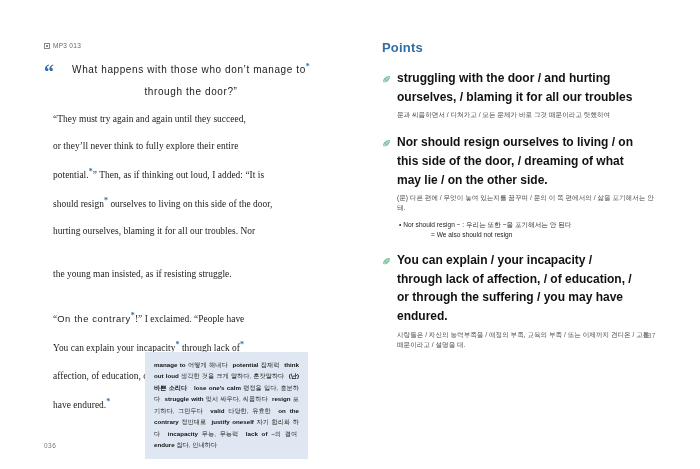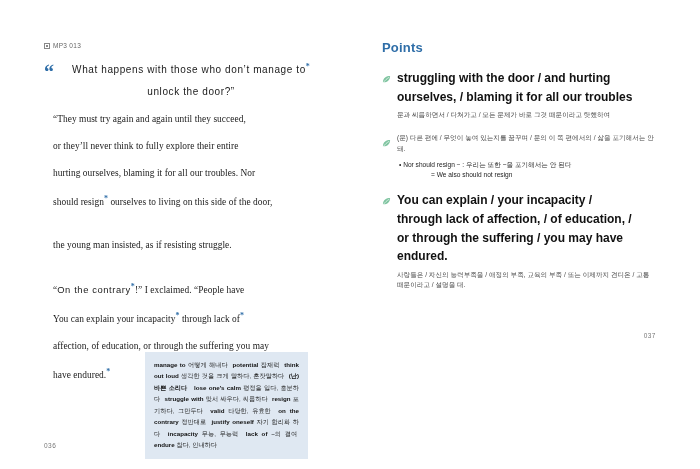--- a/index.html
+++ b/index.html
@@ -211,29 +211,30 @@
       <span class="track-icon"></span>
       <span>MP3 013</span>
     </div>
 
     <div class="quote-block">
       <span class="quote-mark">“</span>
       <p class="body-text first-line">
         <span class="sp">What happens with those who don’t manage to</span><span class="ast">*</span>
       </p>
       <p class="body-text first-line">
-        <span class="sp">unlock the door?”</span>
+        <span class="sp">through the door?”</span>
       </p>
     </div>
 
     <div>
       <p class="para">“They must try again and again until they succeed,</p>
       <p class="para">or they’ll never think to fully explore their entire</p>
+      <p class="para">potential.<span class="ast">*</span>” Then, as if thinking out loud, I added: “It is</p>
+      <p class="para">should resign<span class="ast">*</span> ourselves to living on this side of the door,</p>
       <p class="para">hurting ourselves, blaming it for all our troubles. Nor</p>
-      <p class="para">should resign<span class="ast">*</span> ourselves to living on this side of the door,</p>
     </div>
 
     <div style="height:7px"></div>
 
     <div>
       <p class="para">the young man insisted, as if resisting struggle.</p>
     </div>
 
     <div style="height:7px"></div>
 
@@ -262,20 +263,21 @@
       <p class="point-ko">문과 씨름하면서 / 다쳐가고 / 모든 문제가 바로 그것 때문이라고 탓했하여</p>
     </div>
 
     <div class="point">
       <span class="leaf-icon">
         <svg width="9" height="9" viewBox="0 0 10 10">
           <path d="M1 8 C1 3 5 1 9 1 C9 6 5 8.5 1 8 Z" fill="#7fc4a0"></path>
           <path d="M1.5 8.5 C3 6 5.5 4 8 2.5" stroke="#ffffff" stroke-width="0.7" fill="none"></path>
         </svg>
       </span>
+      <p class="point-en">Nor should resign ourselves to living / on this side of the door, / dreaming of what may lie / on the other side.</p>
       <p class="point-ko">(문) 다른 편에 / 무엇이 놓여 있는지를 꿈꾸며 / 문의 이 쪽 편에서의 / 삶을 포기해서는 안 돼.</p>
       <p class="sub-note">• Nor should resign − : 우리는 또한 ~을 포기해서는 안 된다</p>
       <p class="sub-note-2">= We also should not resign</p>
     </div>
 
     <div class="point">
       <span class="leaf-icon">
         <svg width="9" height="9" viewBox="0 0 10 10">
           <path d="M1 8 C1 3 5 1 9 1 C9 6 5 8.5 1 8 Z" fill="#7fc4a0"></path>
           <path d="M1.5 8.5 C3 6 5.5 4 8 2.5" stroke="#ffffff" stroke-width="0.7" fill="none"></path>

